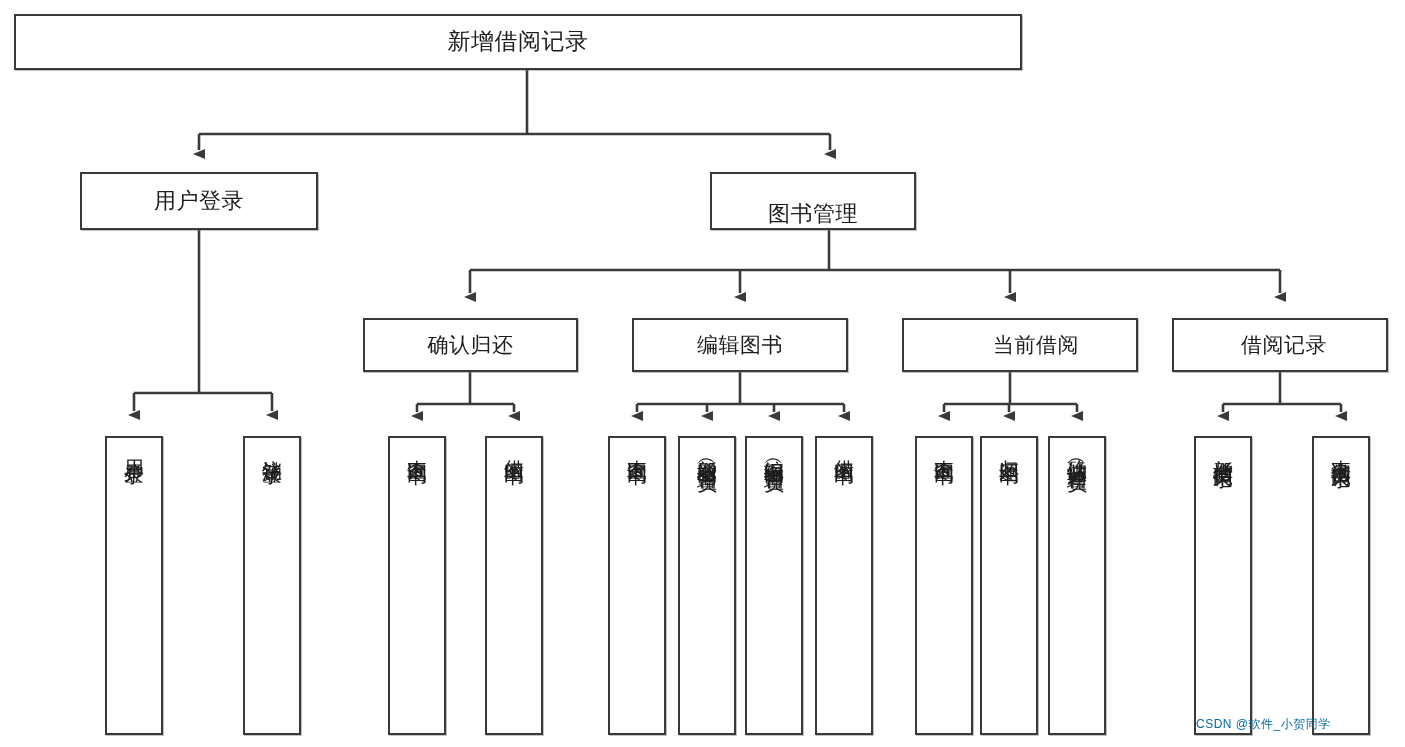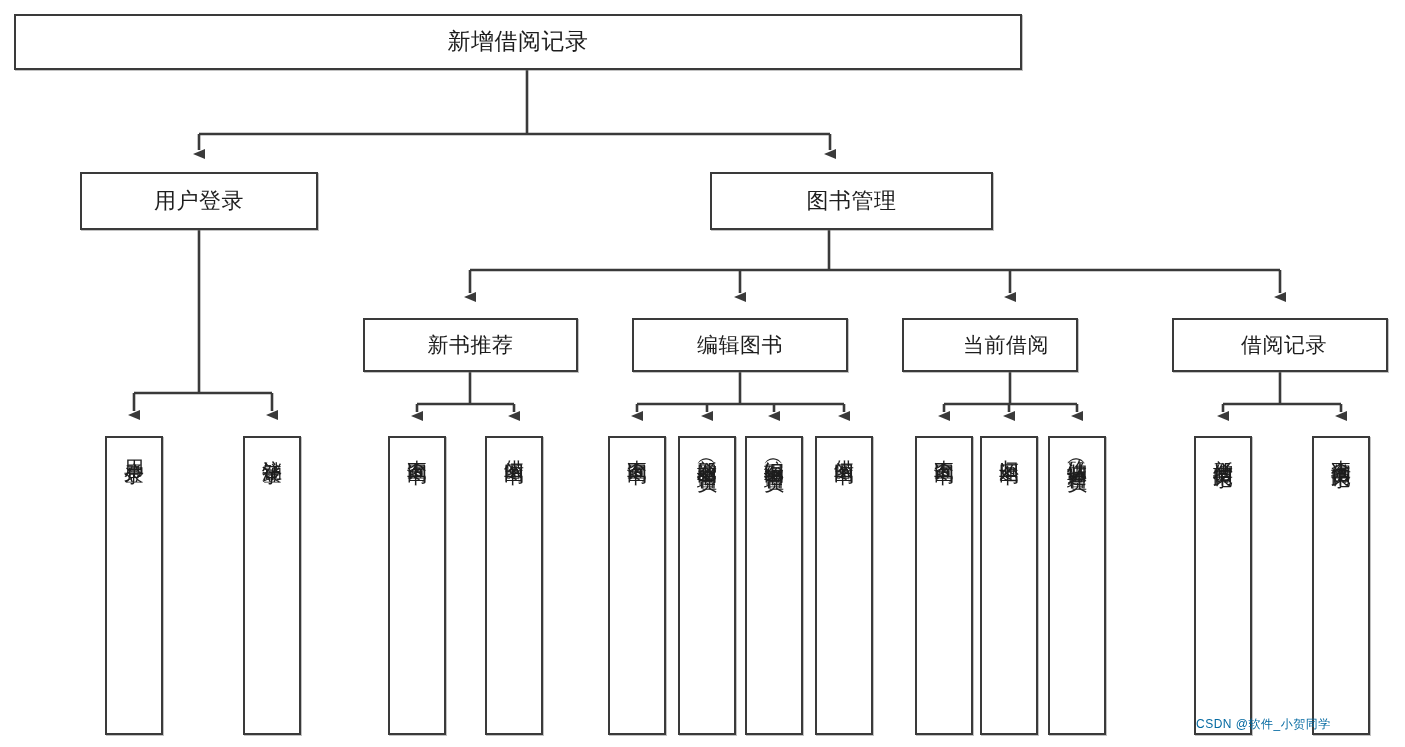--- a/index.html
+++ b/index.html
@@ -122,31 +122,31 @@
     </g>
   </svg>
 
   <div class="node root" style="left:14px; top:14px; width:1008px; height:56px;">
     <span class="label">新增借阅记录</span>
   </div>
 
   <div class="node level1" style="left:80px; top:172px; width:238px; height:58px;">
     <span class="label">用户登录</span>
   </div>
-  <div class="node level1" style="left:710px; top:172px; width:283px; height:58px;">
+  <div class="node level1" style="left:710px; top:172px; width:206px; height:58px;align-items:flex-end;">
     <span class="label">图书管理</span>
   </div>
 
   <div class="node level2" style="left:363px; top:318px; width:215px; height:54px;">
-    <span class="label">新书推荐</span>
+    <span class="label">确认归还</span>
   </div>
   <div class="node level2" style="left:632px; top:318px; width:216px; height:54px;">
     <span class="label">编辑图书</span>
   </div>
-  <div class="node level2" style="left:902px; top:318px; width:176px; height:54px;padding-left:32px;">
+  <div class="node level2" style="left:902px; top:318px; width:236px; height:54px;padding-left:32px;">
     <span class="label">当前借阅</span>
   </div>
   <div class="node level2" style="left:1172px; top:318px; width:216px; height:54px;padding-left:8px;">
     <span class="label">借阅记录</span>
   </div>
 
   <div class="node leaf" style="left:105px; top:436px; width:58px; height:299px;">
     <span class="label">用户登录</span>
   </div>
   <div class="node leaf" style="left:243px; top:436px; width:58px; height:299px;">

